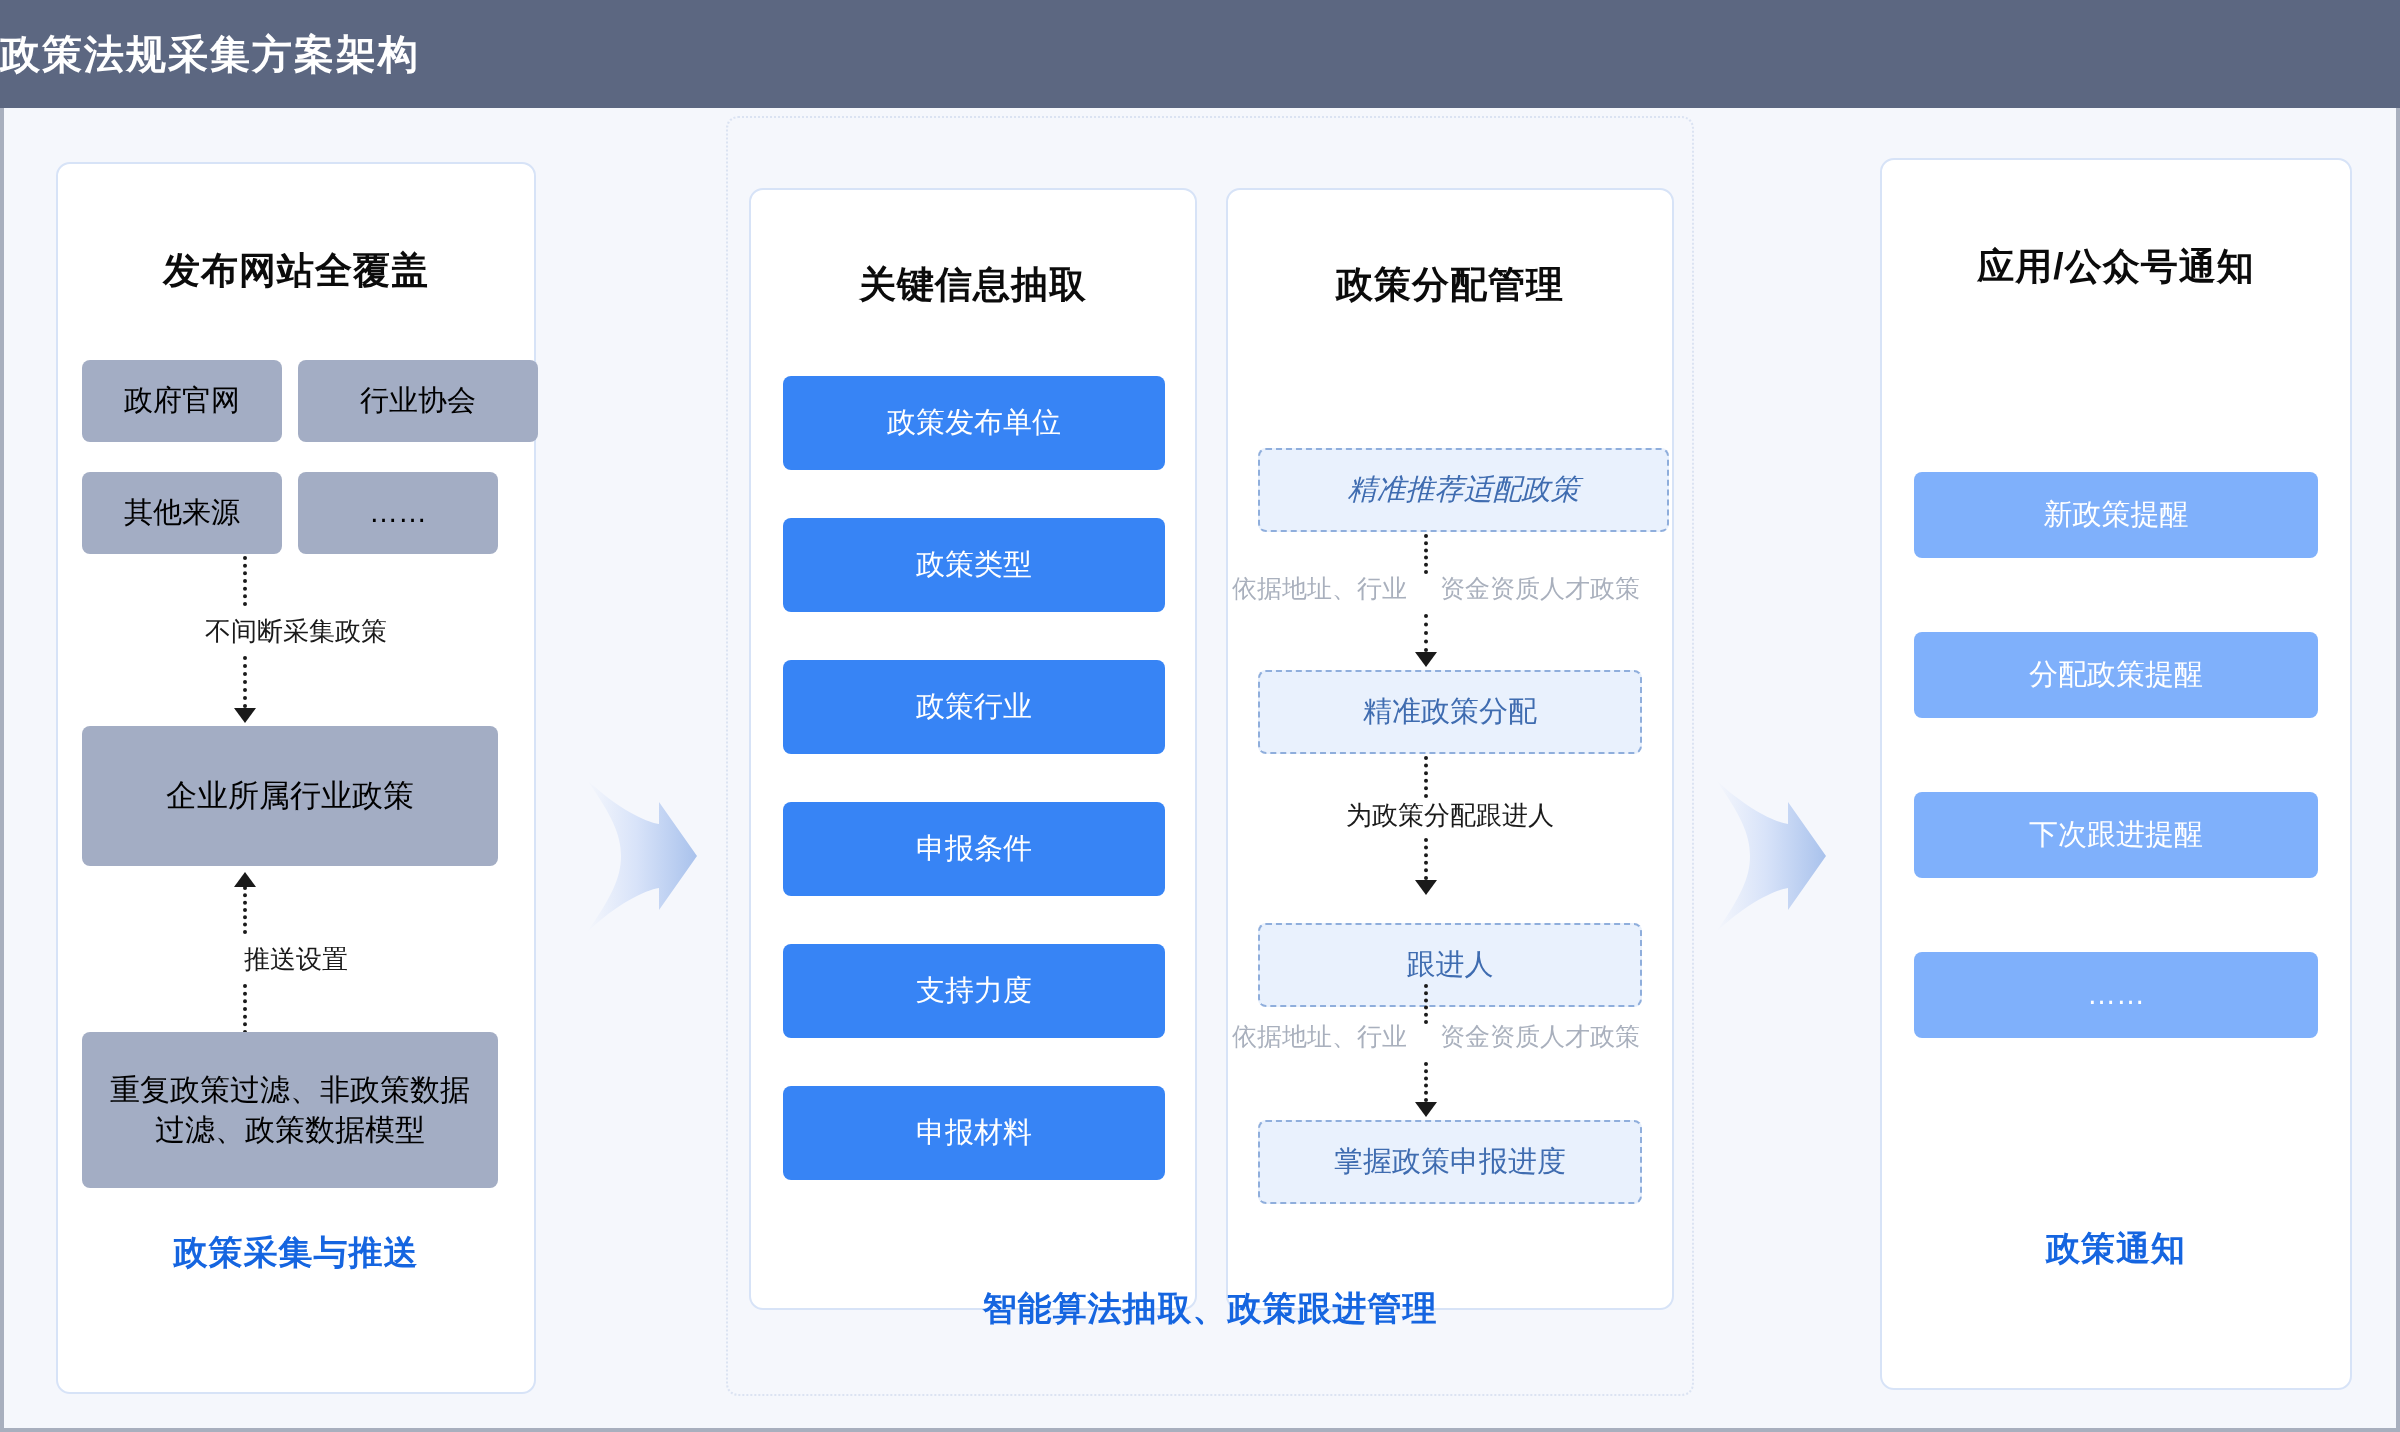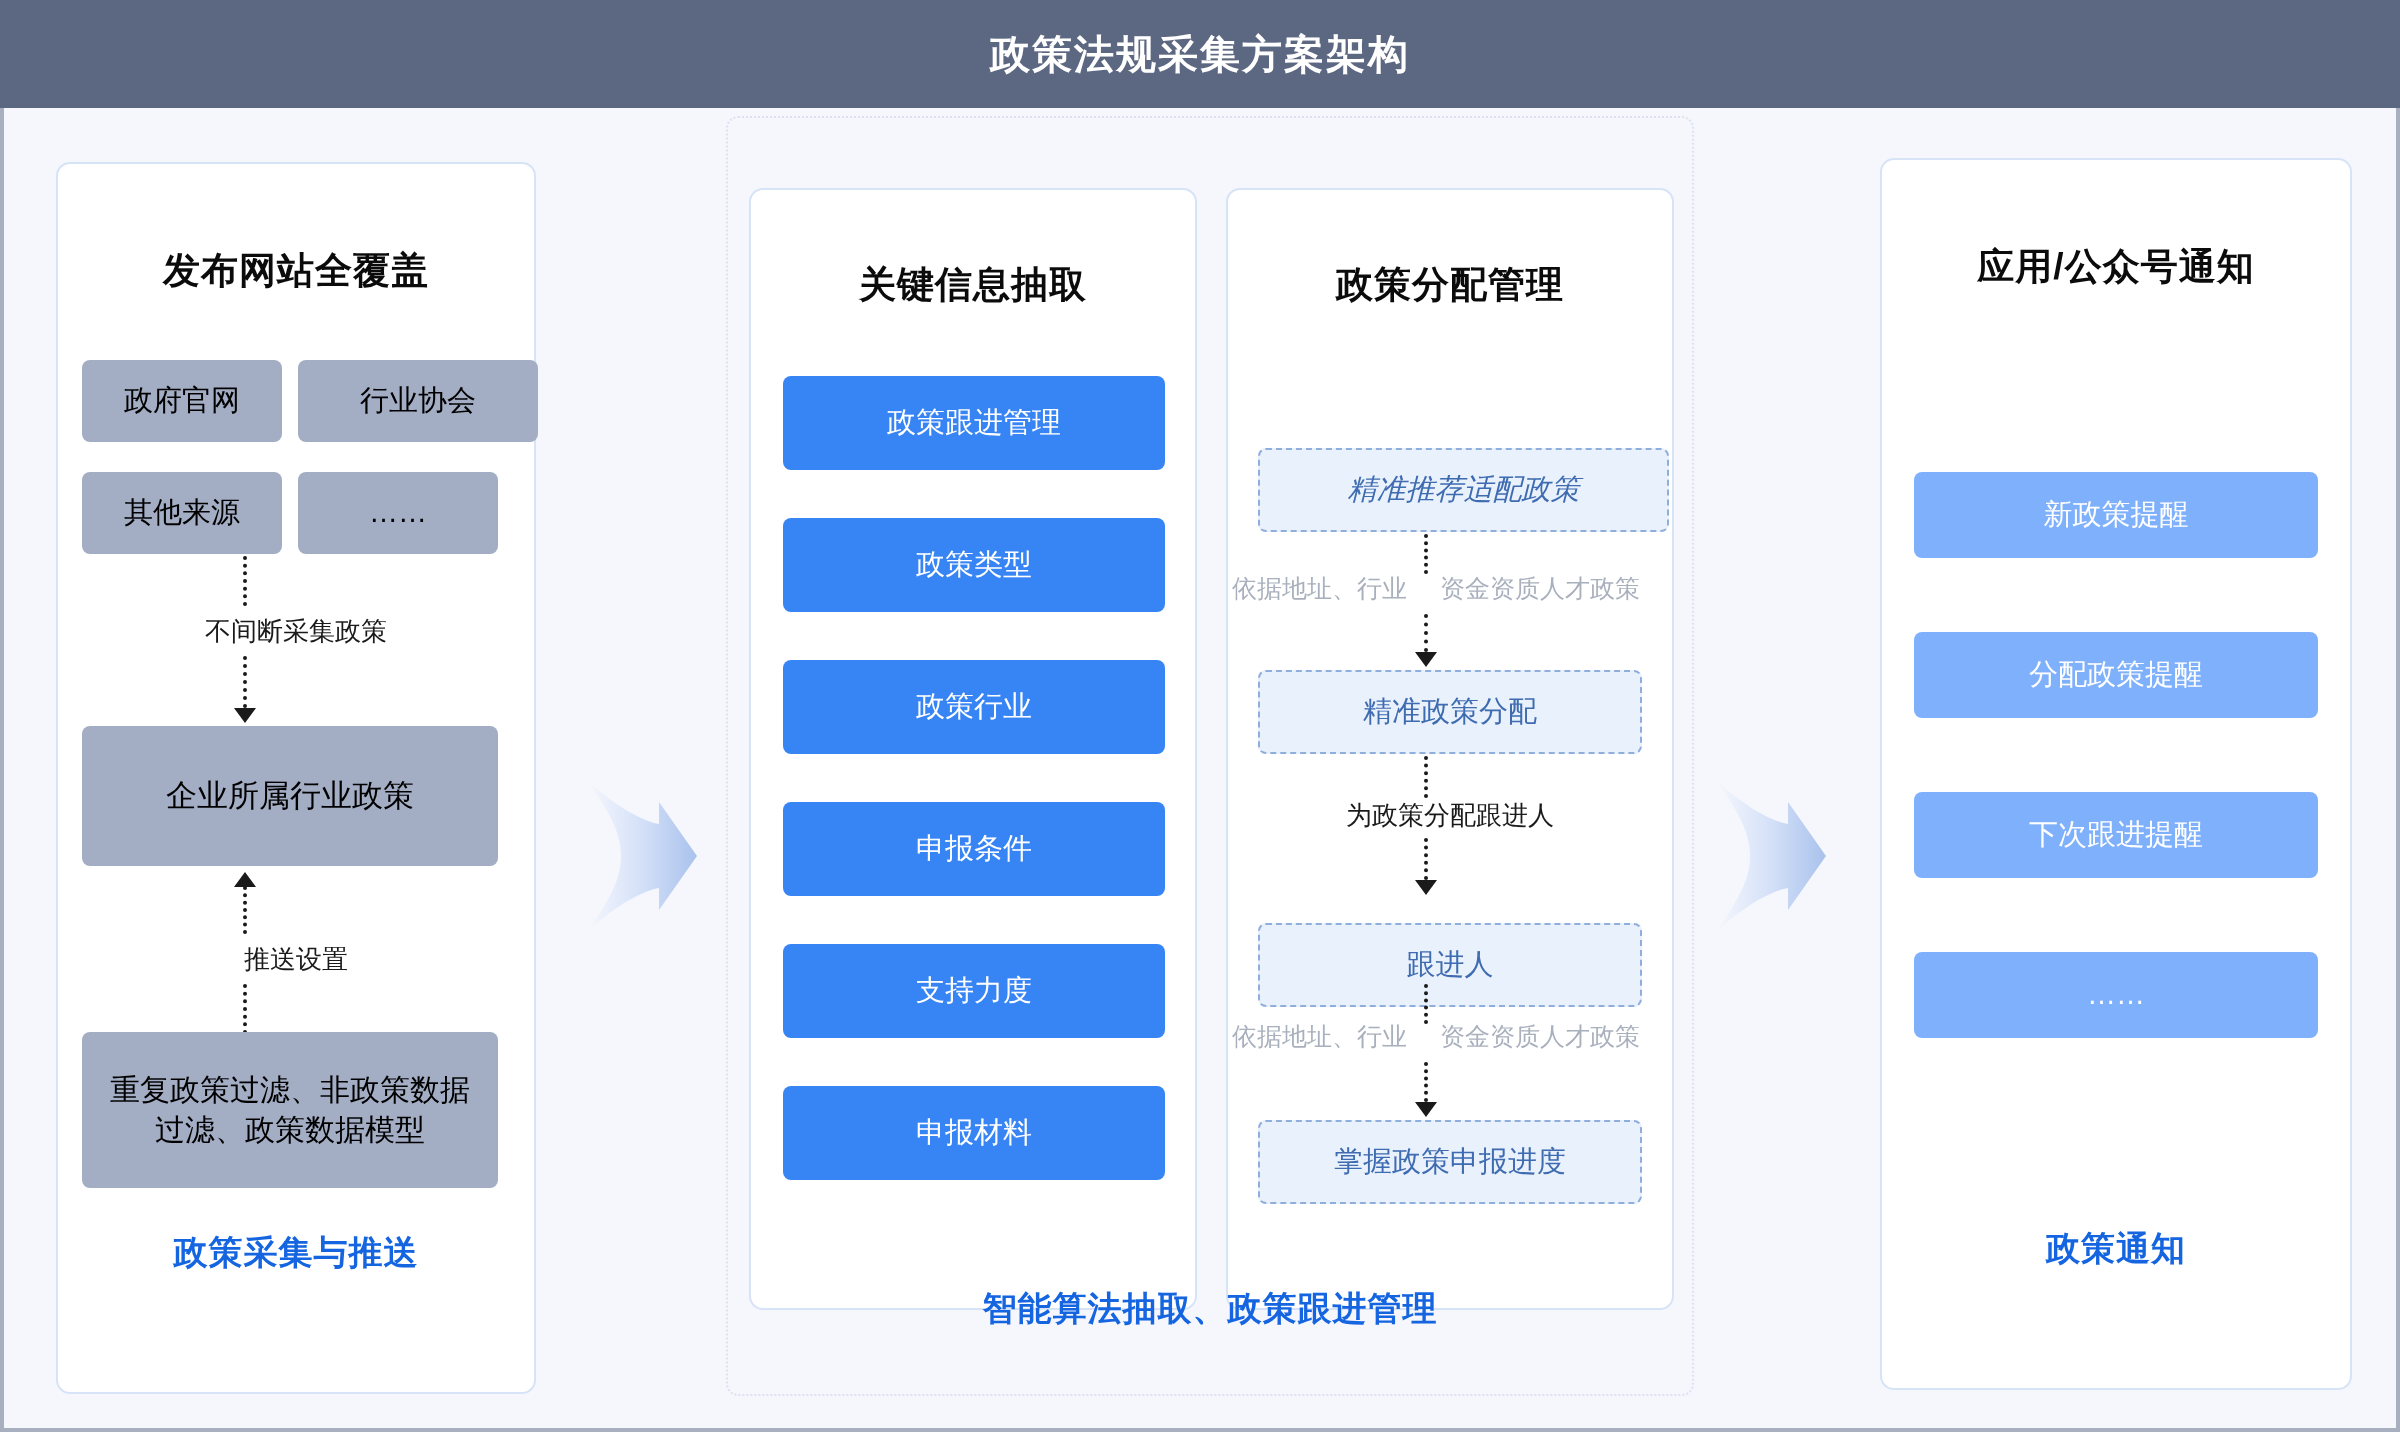--- a/index.html
+++ b/index.html
@@ -24,21 +24,20 @@
 
   
   #header {
     position: absolute;
     left: -4px; top: 0;
     width: 2400px;
     height: 108px;
     background: #5C6781;
     display: flex;
     align-items: center;
-    justify-content: center;
   }
   #header-title {
     color: #FFFFFF;
     font-size: 40px;
     font-weight: bold;
     letter-spacing: 2px;
   }
 
   
   #canvas {
@@ -200,21 +199,21 @@
             <stop offset="100%" stop-color="#A9C2EC"></stop>
           </linearGradient>
         </defs>
         <path d="M0,0 C30,28 58,42 72,44 L72,22 L110,76 L72,130 L72,108 C58,110 30,124 0,152 C24,118 34,98 34,76 C34,54 24,34 0,0 Z" fill="url(#ag1)"></path>
       </svg>
     </div>
 
     <div class="card" style="left:745px; top:80px; width:448px; height:1122px;">
       <div class="card-title" style="top:70px;">关键信息抽取</div>
 
-      <div class="box box-blue" style="left:32px; top:186px; width:382px; height:94px;">政策跟进管理</div>
+      <div class="box box-blue" style="left:32px; top:186px; width:382px; height:94px;">政策发布单位</div>
       <div class="box box-blue" style="left:32px; top:328px; width:382px; height:94px;">政策类型</div>
       <div class="box box-blue" style="left:32px; top:470px; width:382px; height:94px;">政策行业</div>
       <div class="box box-blue" style="left:32px; top:612px; width:382px; height:94px;">申报条件</div>
       <div class="box box-blue" style="left:32px; top:754px; width:382px; height:94px;">支持力度</div>
       <div class="box box-blue" style="left:32px; top:896px; width:382px; height:94px;">申报材料</div>
     </div>
 
     <div class="card" style="left:1222px; top:80px; width:448px; height:1122px;">
       <div class="card-title" style="top:70px;">政策分配管理</div>
 

